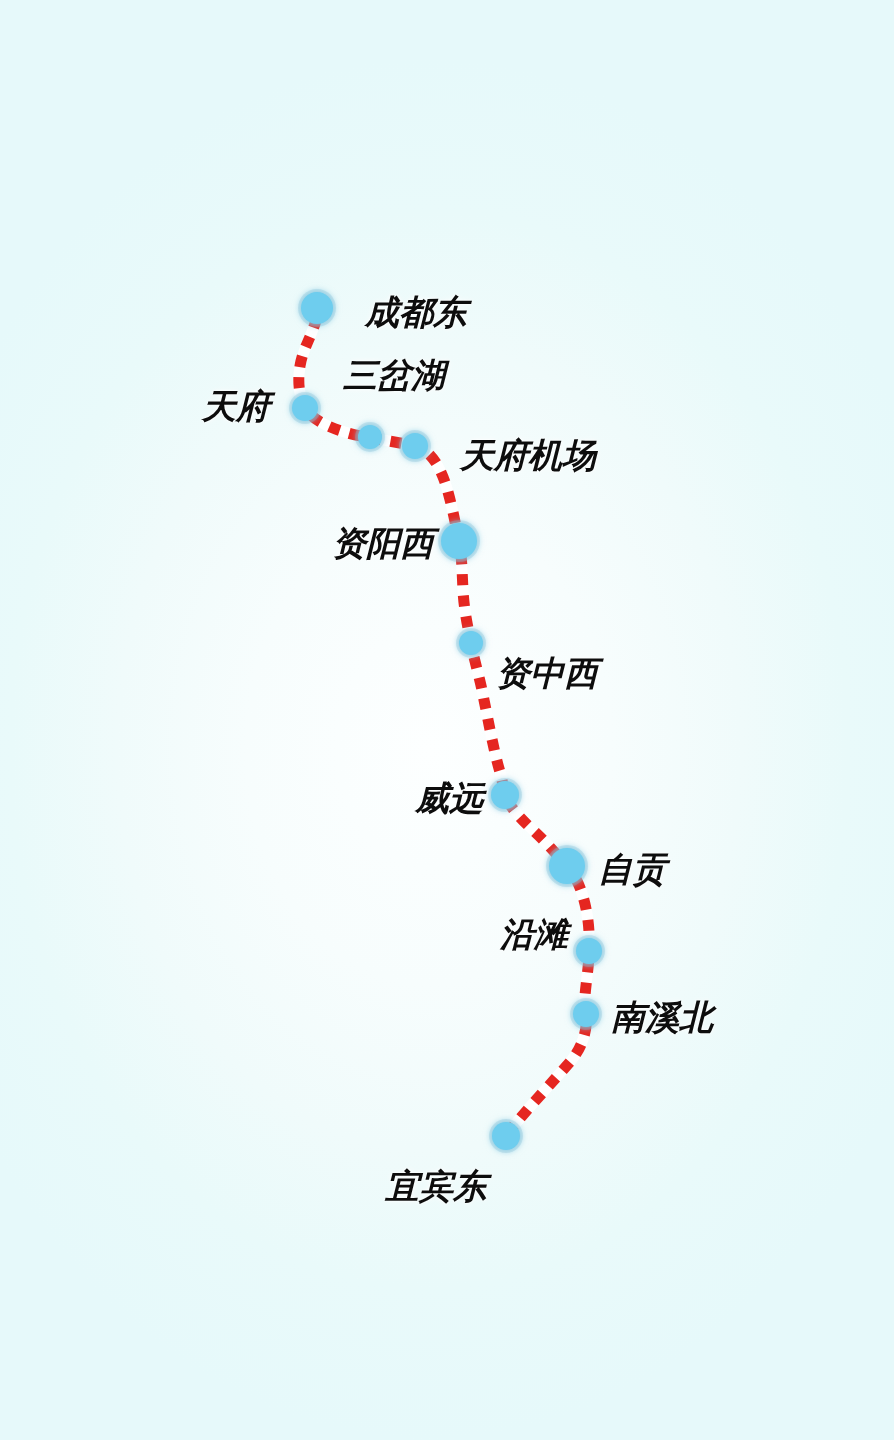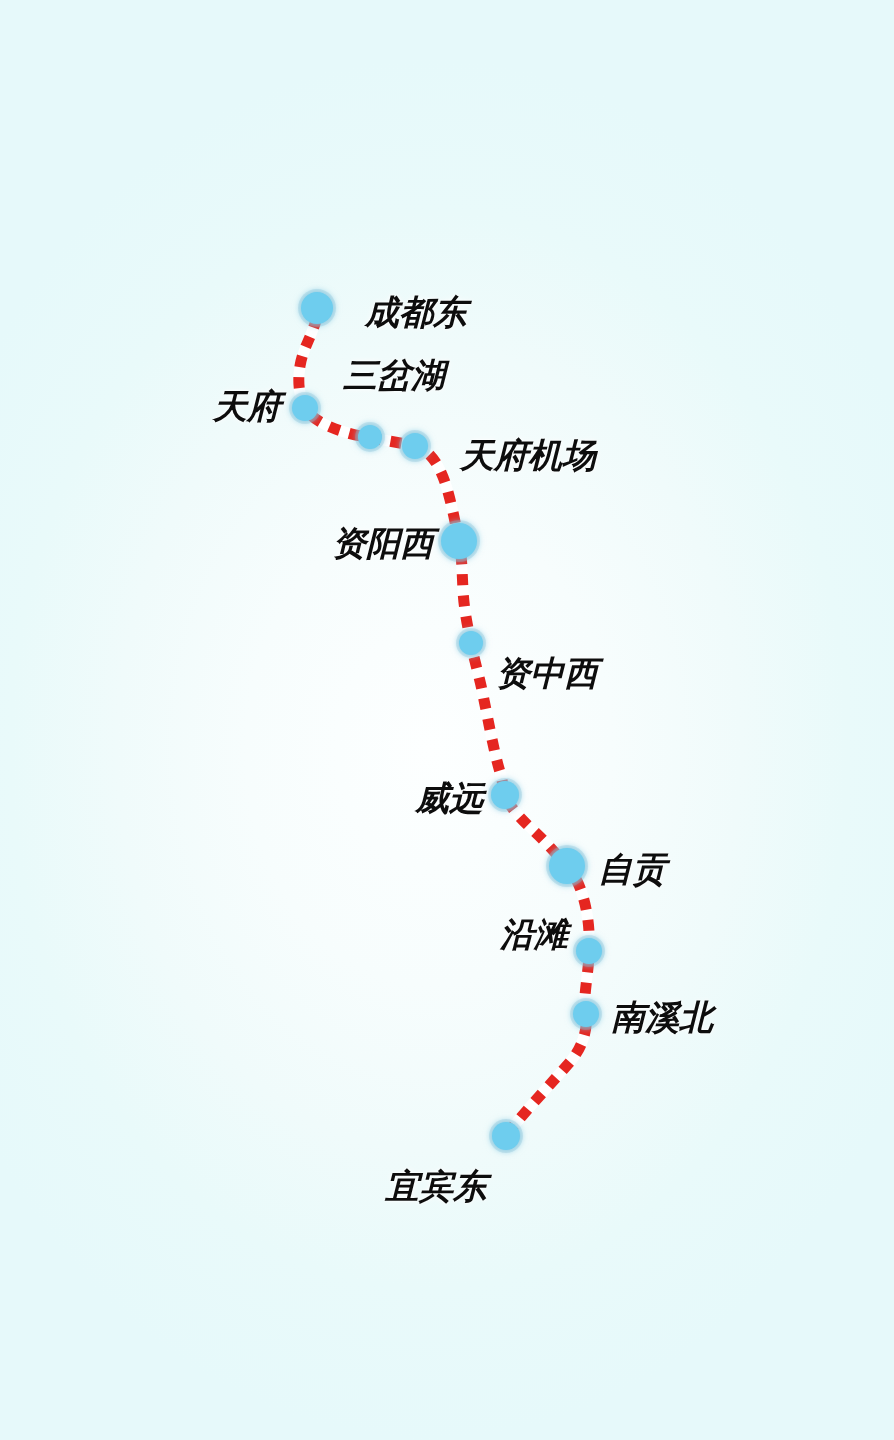--- a/index.html
+++ b/index.html
@@ -125,21 +125,21 @@
         </g>
         <g filter="url(#dotGlow)">
           <circle cx="506" cy="1136" r="17" fill="rgba(140,190,210,0.30)"></circle>
           <circle cx="506" cy="1136" r="14" fill="#6ecdee"></circle>
         </g>
       </g>
   </svg>
 
   <div id="labels-layer">
       <div class="station-label right" style="left: 341px; top: 312px; margin-left: 24px;">成都东</div>
-      <div class="station-label left" style="left: 281px; top: 406px;">天府</div>
+      <div class="station-label left" style="left: 270px; top: 406px;">天府</div>
       <div class="station-label right" style="left: 343px; top: 375px; font-style: italic;">三岔湖</div>
       <div class="station-label right" style="left: 460px; top: 455px;">天府机场</div>
       <div class="station-label left" style="left: 434px; top: 543px; font-style: italic;">资阳西</div>
       <div class="station-label right" style="left: 496px; top: 673px;">资中西</div>
       <div class="station-label left" style="left: 483px; top: 798px;">威远</div>
       <div class="station-label right" style="left: 598px; top: 869px;">自贡</div>
       <div class="station-label left" style="left: 568px; top: 934px;">沿滩</div>
       <div class="station-label right" style="left: 611px; top: 1017px;">南溪北</div>
       <div class="station-label left" style="left: 487px; top: 1138px; margin-top: 48px;">宜宾东</div>
     </div>

